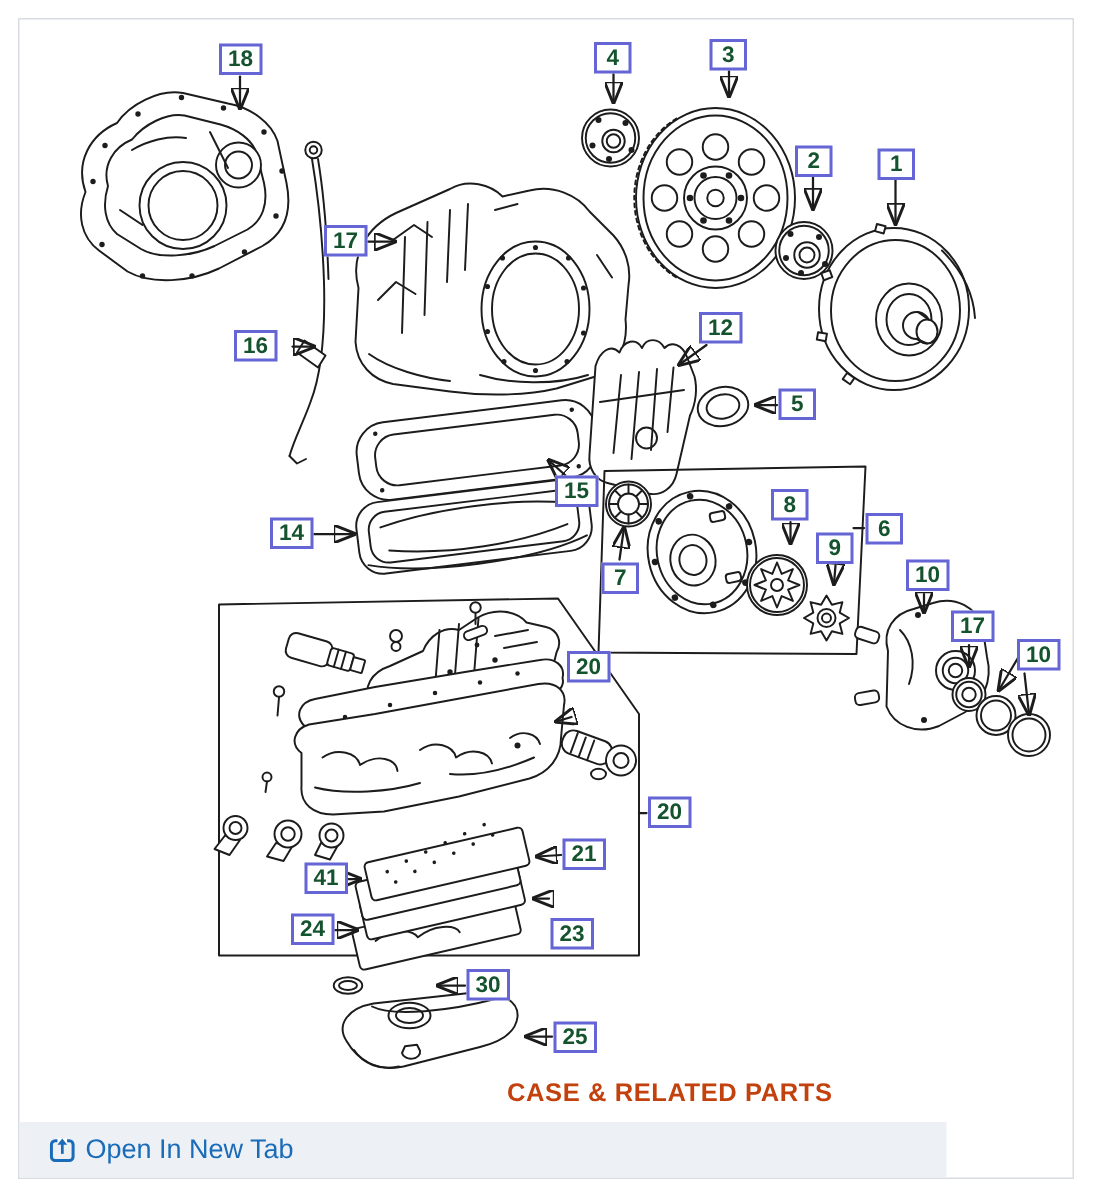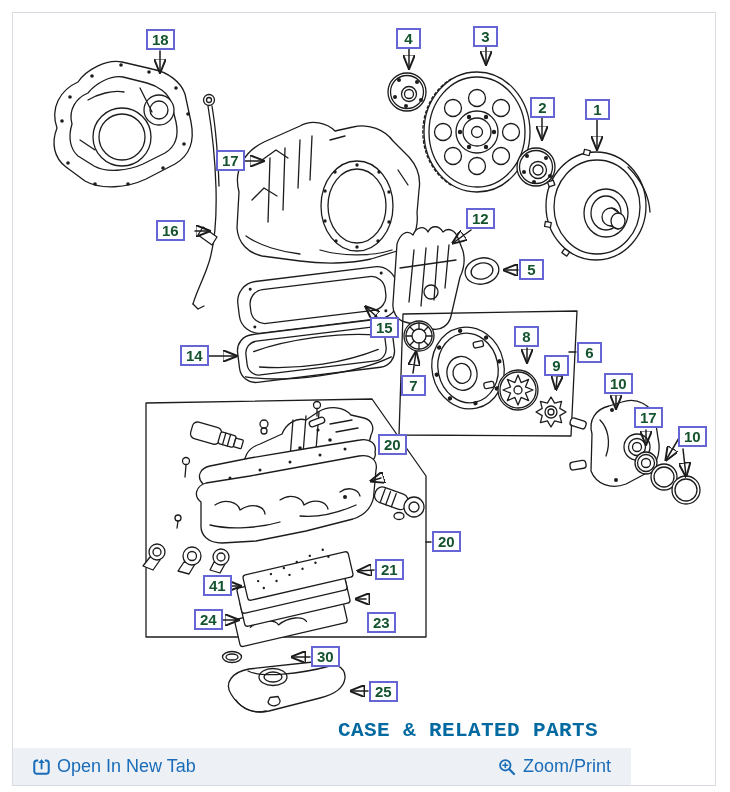--- a/index.html
+++ b/index.html
@@ -9,22 +9,22 @@
          border:1px solid #d8dce2;box-sizing:border-box;background:#fff;}
   #art{position:absolute;left:13px;top:13px;}
   #art path,#art circle,#art ellipse,#art rect,#art polygon,#art line{
        stroke:#1c1c1c;fill:none;stroke-width:1.3;stroke-linecap:round;stroke-linejoin:round;}
   #art .w{fill:#ffffff;}
   #art .dot{fill:#1c1c1c;stroke:none;}
   #art .ldr{stroke-width:1.5;}
   .callout{position:absolute;min-width:13px;height:17px;padding:0 4px;
            border:2px solid #6565d6;background:#fff;color:#14532d;
            font-weight:bold;font-size:15px;line-height:17px;text-align:center;}
-  .caption{position:absolute;left:338px;top:719px;font-size:21px;font-weight:bold;
-           color:#0369a1;letter-spacing:.4px;font-family:Liberation Mono, monospace;}
+  .caption{position:absolute;left:338px;top:719px;font-size:17px;font-weight:bold;
+           color:#c2410c;letter-spacing:.4px;}
   .footer{position:absolute;left:13px;top:748px;width:618px;height:37px;background:#edf1f6;
           display:flex;align-items:center;justify-content:space-between;
           padding:0 20px;box-sizing:border-box;}
   .flink{display:flex;align-items:center;gap:7px;color:#1a6cb8;font-size:18px;
          text-decoration:none;cursor:pointer;}
 </style>
 </head>
 <body>
 
 <div class="frame"></div>
@@ -429,21 +429,13 @@
 <div class="footer">
   <a class="flink">
     <svg width="17" height="17" viewBox="0 0 16 16">
       <rect x="1.2" y="2.4" width="13.6" height="12.4" rx="2.4" fill="none" stroke="#1a6cb8" stroke-width="1.9"></rect>
       <rect x="5" y="0.8" width="6" height="3.6" fill="#ffffff"></rect>
       <rect x="7.2" y="4" width="1.7" height="6.6" fill="#1a6cb8"></rect>
       <polygon points="8,1 4.9,4.8 11.1,4.8" fill="#1a6cb8"></polygon>
     </svg>
     <span>Open In New Tab</span>
   </a>
-  <a class="flink">
-    <svg width="18" height="18" viewBox="0 0 18 18">
-      <circle cx="7.3" cy="7.3" r="5.2" fill="none" stroke="#1a6cb8" stroke-width="1.8"></circle>
-      <path d="M11.3,11.3 L16,16" stroke="#1a6cb8" stroke-width="2.2" stroke-linecap="round"></path>
-      <path d="M7.3,5 V9.6 M5,7.3 H9.6" stroke="#1a6cb8" stroke-width="1.5" stroke-linecap="round"></path>
-    </svg>
-    <span>Zoom/Print</span>
-  </a>
 </div>
 
 </body></html>

